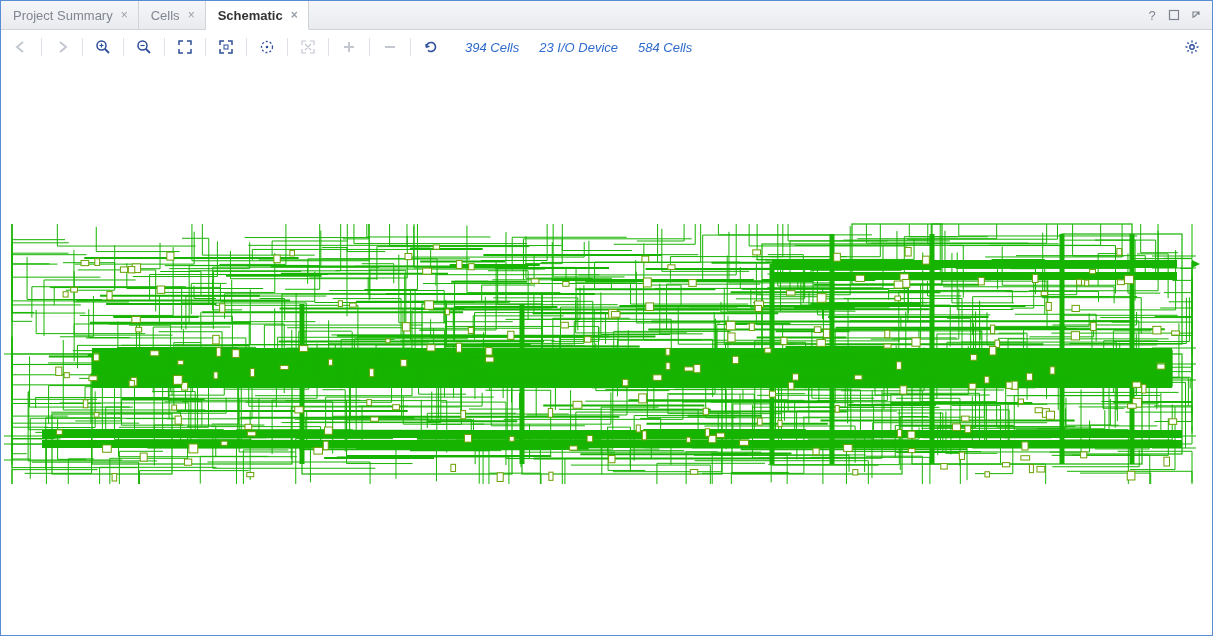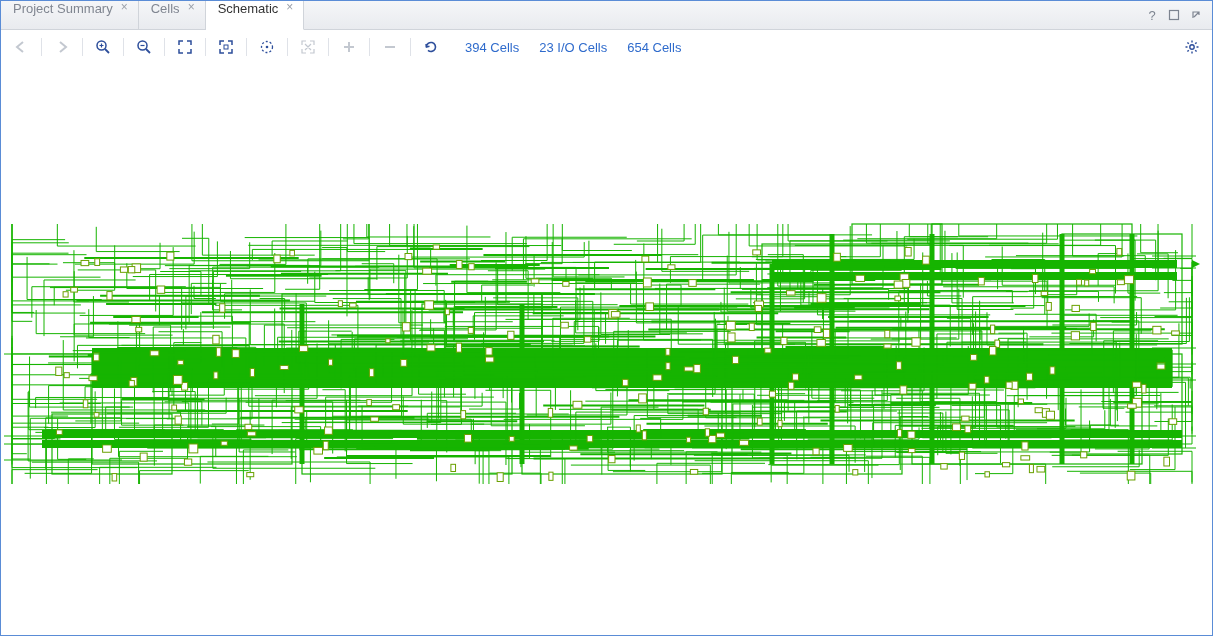--- a/index.html
+++ b/index.html
@@ -1,30 +1,30 @@
 <!DOCTYPE html>
 <html><head>
 <meta charset="utf-8">
 <style>
   html,body{margin:0;padding:0;width:1213px;height:636px;font-family:"Segoe UI",Arial,sans-serif;font-size:13px;background:#fff;color:#333;}
   .window{box-sizing:border-box;width:1213px;height:636px;border:1px solid #5a8cd6;position:relative;background:#fff;}
   
   .tabstrip{height:28px;background:linear-gradient(#f5f6f8,#e9ebef);border-bottom:1px solid #d0d4da;display:flex;align-items:stretch;position:relative;}
-  .tab{display:flex;padding:0 10px 0 12px;border-right:1px solid #d0d4da;color:#808691;cursor:pointer;gap:8px;background:linear-gradient(#f5f6f8,#e9ebef);}
-  .tab.active{background:#fff;font-weight:400;color:#333;border-bottom:1px solid #fff;margin-bottom:-1px;}
+  .tab{display:flex;align-items:center;padding:0 10px 0 12px;border-right:1px solid #d0d4da;color:#808691;cursor:pointer;gap:8px;background:linear-gradient(#f5f6f8,#e9ebef);}
+  .tab.active{background:#fff;font-weight:700;color:#333;border-bottom:1px solid #fff;margin-bottom:-1px;}
   .tab .x{font-size:12px;color:#9aa0aa;line-height:1;}
   .tabstrip-right{margin-left:auto;display:flex;align-items:center;gap:6px;padding-right:8px;color:#7d8490;}
   .tright{width:16px;height:16px;display:flex;align-items:center;justify-content:center;cursor:pointer;}
   
   .toolbar{height:34px;background:#fff;border-bottom:0;display:flex;align-items:center;padding:0 8px;gap:4px;}
   .tbtn{width:24px;height:24px;display:flex;align-items:center;justify-content:center;border-radius:3px;color:#3a4250;cursor:pointer;}
   .tbtn.disabled{color:#c3c8d0;cursor:default;}
   .sep{width:1px;height:18px;background:#dfe2e8;margin:0 4px;}
   .stats{display:flex;gap:20px;margin-left:18px;}
-  .stat{color:#2f6bcc;cursor:pointer;}
+  .stat{color:#2f6bcc;cursor:pointer;font-style:italic;}
   .gear-right{margin-left:auto;}
   
   .canvas{position:absolute;left:1px;right:1px;top:63px;bottom:1px;background:#fff;overflow:hidden;}
   .canvas svg{position:absolute;left:0;top:0;}
   svg .net{stroke:#16b400;fill:none;}
   svg .netw{stroke:#16b400;stroke-width:2;fill:none;}
   svg .netx{stroke:#16b400;stroke-width:5;fill:none;}
   svg .bus{stroke:#16b400;stroke-width:8;fill:none;}
   svg .cell{fill:#fff;stroke:#6aa000;stroke-width:1;}
   svg .blk{fill:none;stroke:#16b400;stroke-width:1.2;}
@@ -138,24 +138,24 @@
         </svg>
     </div>
 
     <div class="stats">
       <span class="stat">
         <span>394</span>
         <span>Cells</span>
       </span>
       <span class="stat">
         <span>23</span>
-        <span>I/O Cells</span>
+        <span>I/O Device</span>
       </span>
       <span class="stat">
-        <span>654</span>
+        <span>584</span>
         <span>Cells</span>
       </span>
     </div>
 
     <div class="tbtn gear-right">
       <svg width="16" height="16" viewBox="0 0 16 16">
           <circle cx="8" cy="8" r="2.2" fill="none" stroke="#2d4e9b" stroke-width="1.4"></circle>
           <path d="M8 1.5 V3.5 M8 12.5 V14.5 M1.5 8 H3.5 M12.5 8 H14.5 M3.4 3.4 L4.8 4.8 M11.2 11.2 L12.6 12.6 M12.6 3.4 L11.2 4.8 M4.8 11.2 L3.4 12.6" stroke="#2d4e9b" stroke-width="1.4"></path>
         </svg>
     </div>

